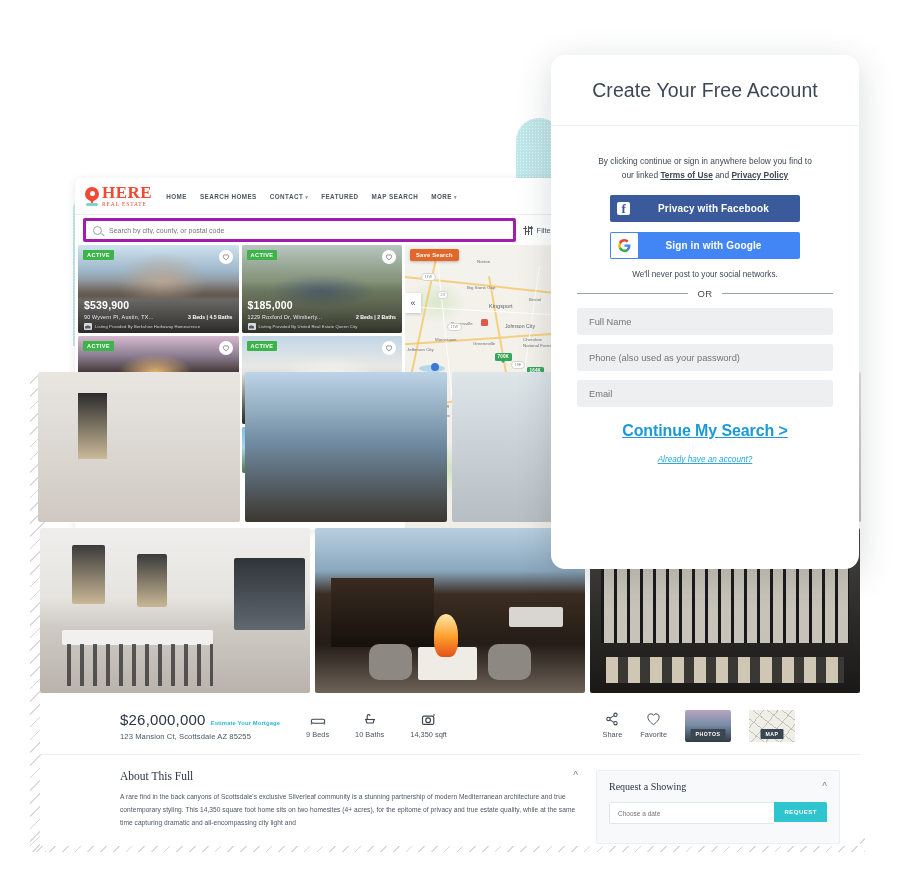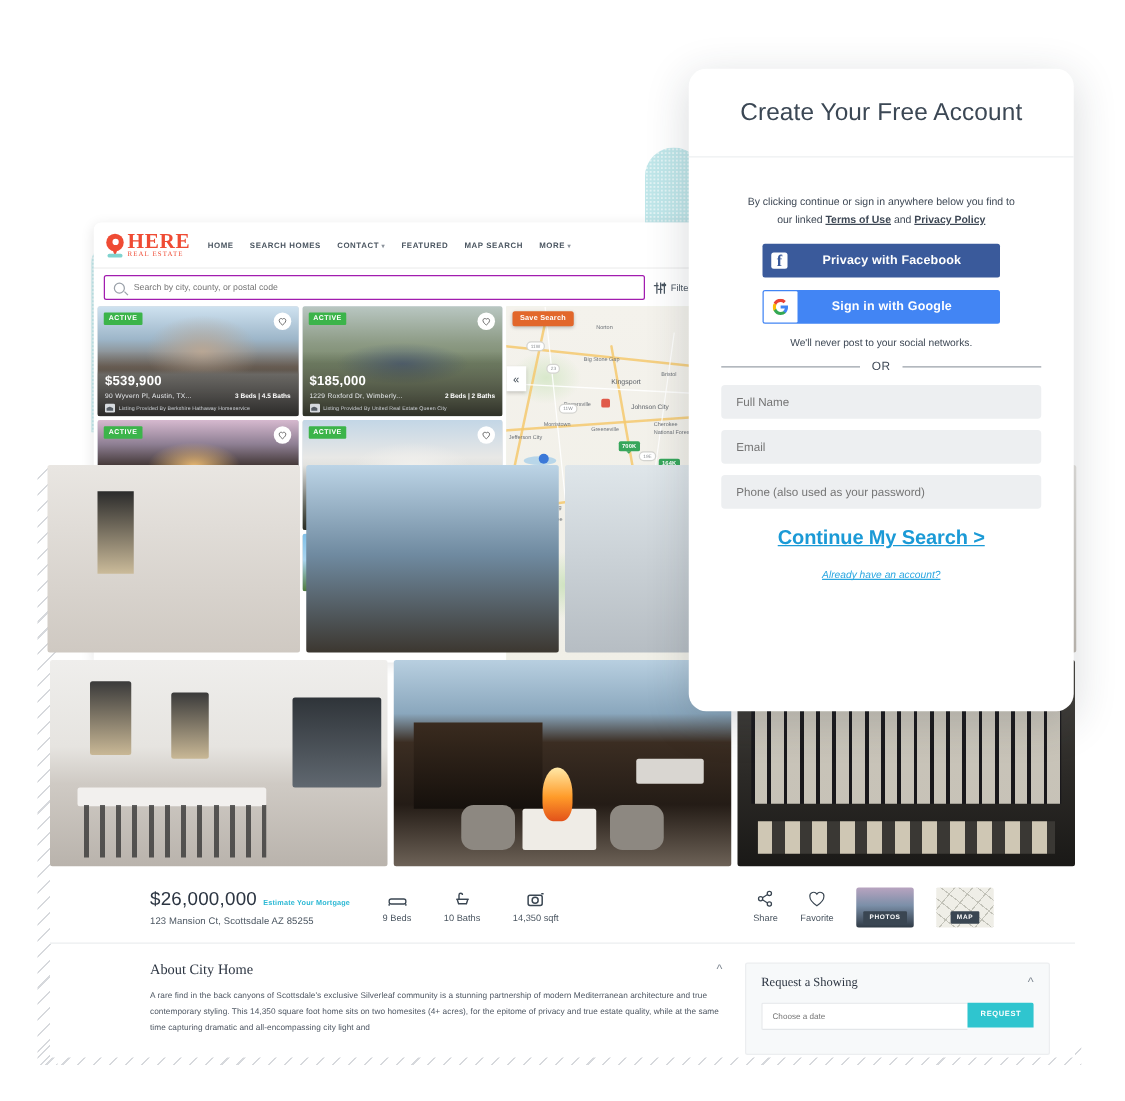--- a/index.html
+++ b/index.html
@@ -74,21 +74,21 @@
   }
   .nav-links{display:flex;align-items:center;gap:13px;}
   .nav-links span{
     font-size:6.3px;font-weight:700;color:#4a5560;letter-spacing:.45px;
     white-space:nowrap;cursor:pointer;
   }
   .caret{font-size:5px;margin-left:2px;color:#8a929b;}
 
   .site-searchrow{display:flex;align-items:center;height:30px;padding:0 8px;gap:8px;background:#fff;}
   .searchbox{
-    flex:1;height:18px;border:1px solid #a21caf;border-radius:2px;
+    flex:1;height:18px;border:3px solid #a21caf;border-radius:2px;
     display:flex;align-items:center;gap:5px;padding:0 7px;background:#fff;
   }
   .mag{width:7px;height:7px;border:1.1px solid #9aa1a9;border-radius:50%;position:relative;flex:0 0 auto;}
   .mag:after{content:"";position:absolute;right:-3px;bottom:-2px;width:3.5px;height:1.1px;background:#9aa1a9;transform:rotate(45deg);}
   .searchbox input{
     border:0;outline:0;background:transparent;font-size:7px;color:#6c747d;
     font-family:"Liberation Sans", sans-serif;width:100%;
   }
   .filters{display:flex;align-items:center;gap:4px;font-size:7.5px;color:#4a5560;}
   .slider-ico{width:9px;height:9px;position:relative;}
@@ -610,21 +610,21 @@
       </div>
       <div class="thumb mapt">
         <div class="tlbl">MAP</div>
       </div>
     </div>
   </div>
 
   <div class="about">
     <div class="about-l">
       <div class="about-head">
-        <div class="about-title">About City Home</div>
+        <div class="about-title">About This Full</div>
         <div class="chev">^</div>
       </div>
       <div class="about-p">A rare find in the back canyons of Scottsdale's exclusive Silverleaf community is a stunning partnership of modern Mediterranean architecture and true contemporary styling. This 14,350 square foot home sits on two homesites (4+ acres), for the epitome of privacy and true estate quality, while at the same time capturing dramatic and all-encompassing city light and</div>
     </div>
 
     <div class="req">
       <div class="req-head">
         <div class="req-title">Request a Showing</div>
         <div class="chev">^</div>
       </div>
@@ -672,24 +672,24 @@
       <div class="or">
         <div class="line"></div>
         <div class="t">OR</div>
         <div class="line"></div>
       </div>
 
       <div class="fld">
         <input value="" placeholder="Full Name" style="">
       </div>
       <div class="fld">
+        <input value="" placeholder="Phone (also used as your password)" style="">
+      </div>
+      <div class="fld">
         <input value="" placeholder="Email" style="">
-      </div>
-      <div class="fld">
-        <input value="" placeholder="Phone (also used as your password)" style="">
       </div>
 
       <div class="cta">Continue My Search &gt;</div>
       <div class="already">Already have an account?</div>
     </div>
   </div>
 
 </div>
 
 </body></html>

